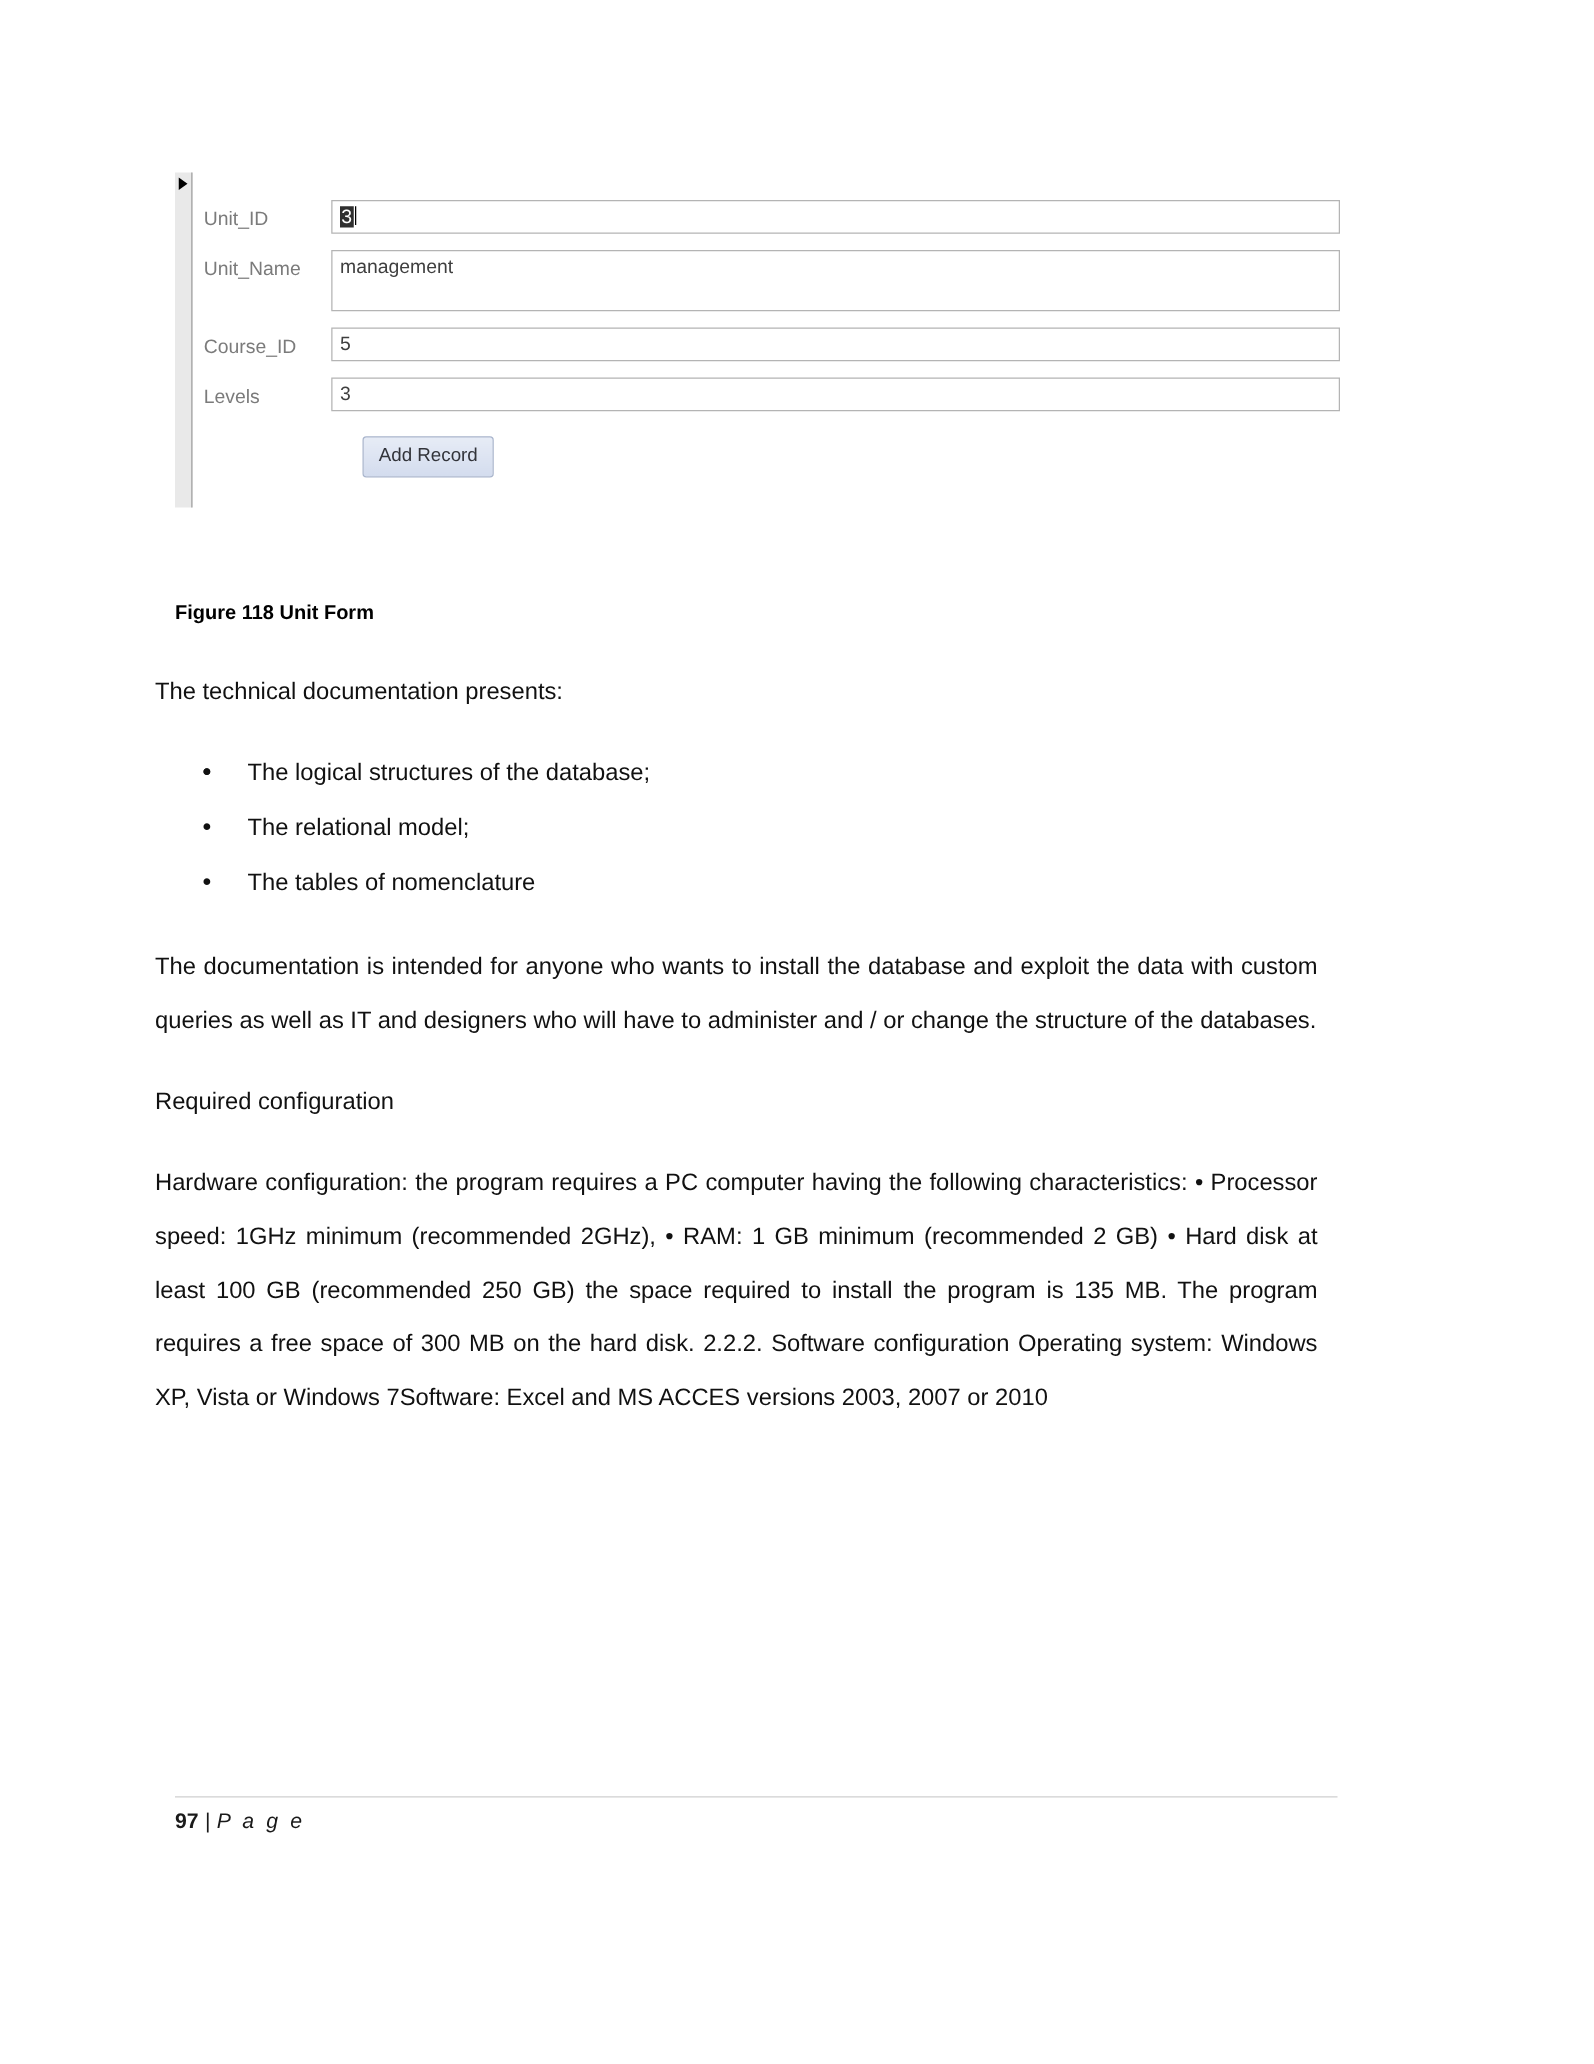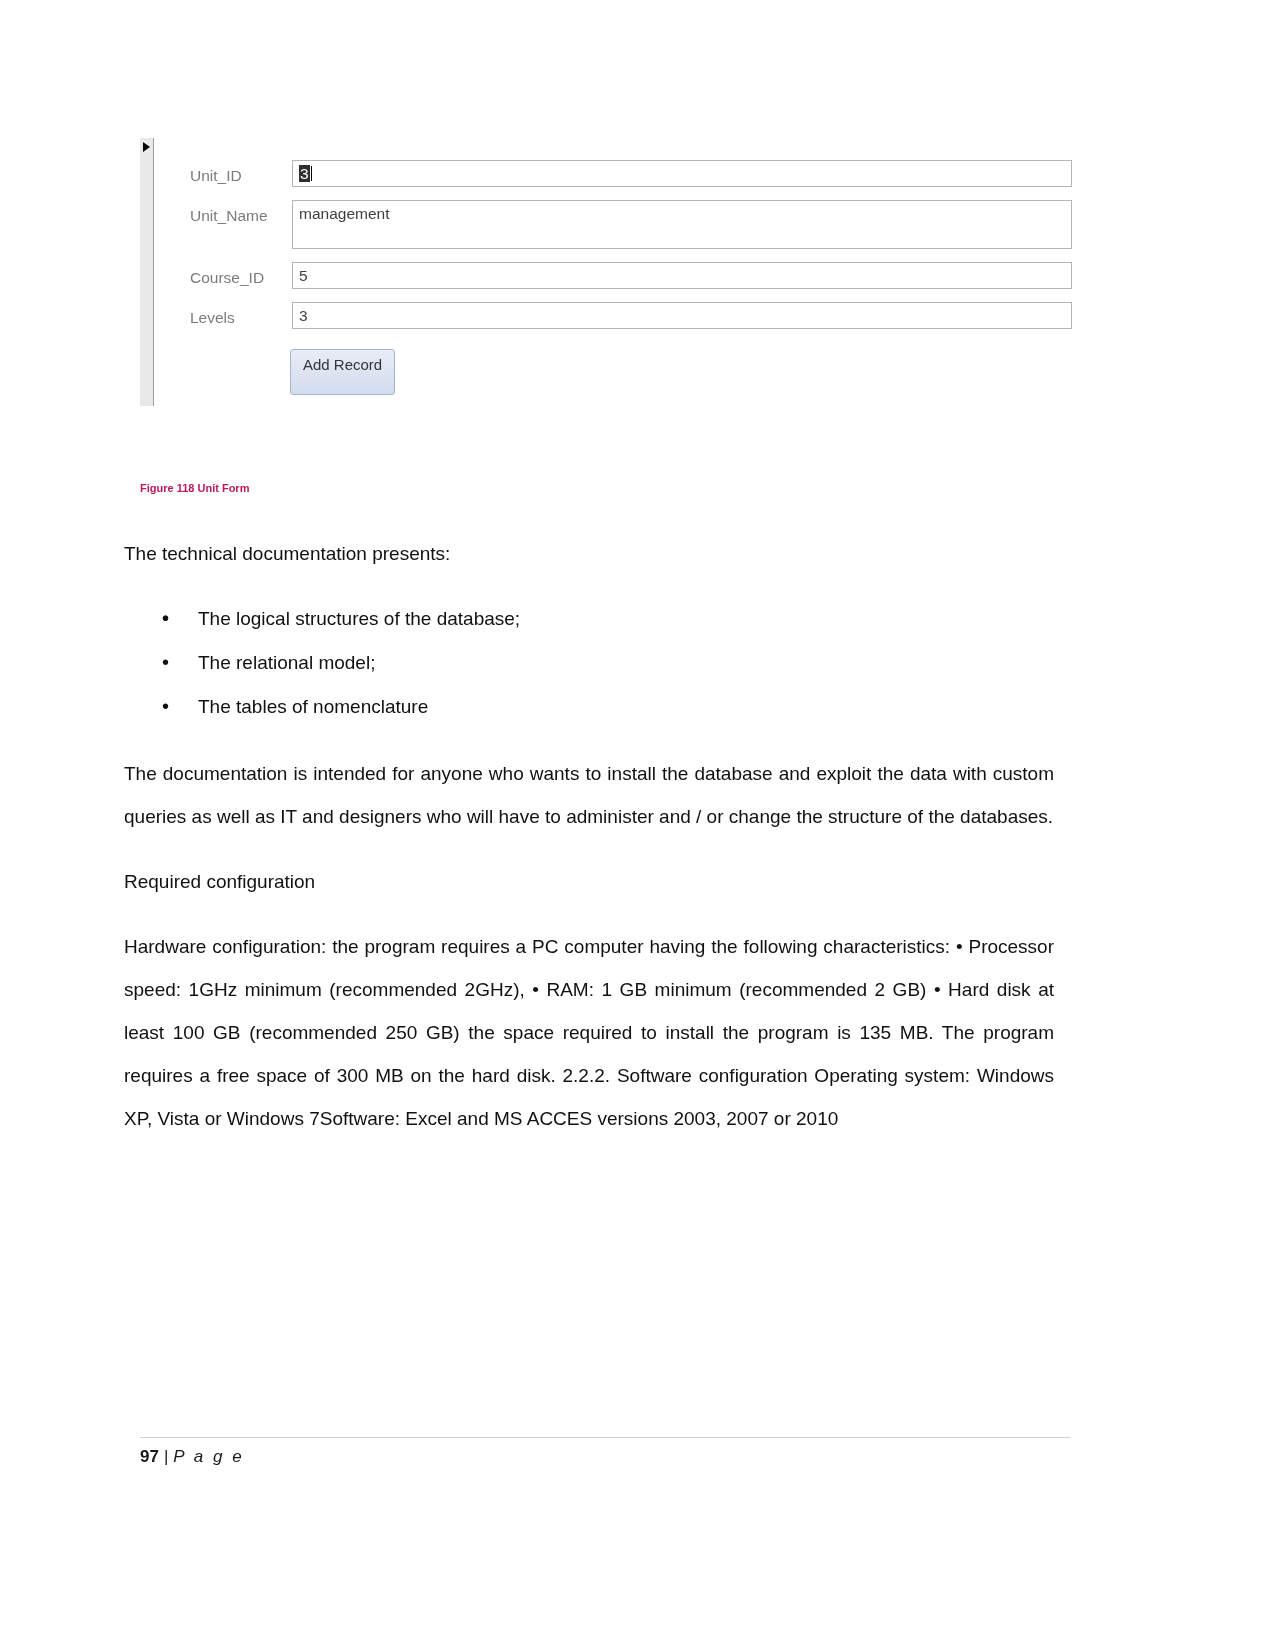--- a/index.html
+++ b/index.html
@@ -103,21 +103,21 @@
     width: 0; height: 0;
     border-left: 7px solid #000;
     border-top: 5px solid transparent;
     border-bottom: 5px solid transparent;
   }
 
   .field-row {
     display: flex;
     align-items: flex-start;
     margin-bottom: 13px;
-    padding-left: 50px;
+    padding-left: 23px;
   }
   .field-label {
     width: 102px;
     flex: 0 0 auto;
     font-size: 15.5px;
     color: #7b7b7b;
     padding-top: 7px;
   }
   .field-input {
     flex: 1 1 auto;
@@ -148,32 +148,32 @@
     padding-left: 150px;
     margin-top: 20px;
   }
   .add-record-btn {
     display: inline-block;
     background: linear-gradient(to bottom, #e7ecf6, #d3dcee);
     border: 1px solid #a8b4cc;
     border-radius: 3px;
     font-size: 15px;
     color: #32343a;
-    padding: 6px 12px 21px 12px;
+    padding: 6px 12px 8px 12px;
     font-family: "Liberation Sans", sans-serif;
   }
 
   
   .caption {
     position: absolute;
     left: 140px;
     top: 482px;
-    font-size: 11px;
+    font-size: 16px;
     font-weight: bold;
-    color: #be185d;
+    color: #000000;
   }
 
   
   .body-text {
     position: absolute;
     left: 124px;
     top: 532px;
     width: 930px;
     font-size: 19px;
     line-height: 43px;

